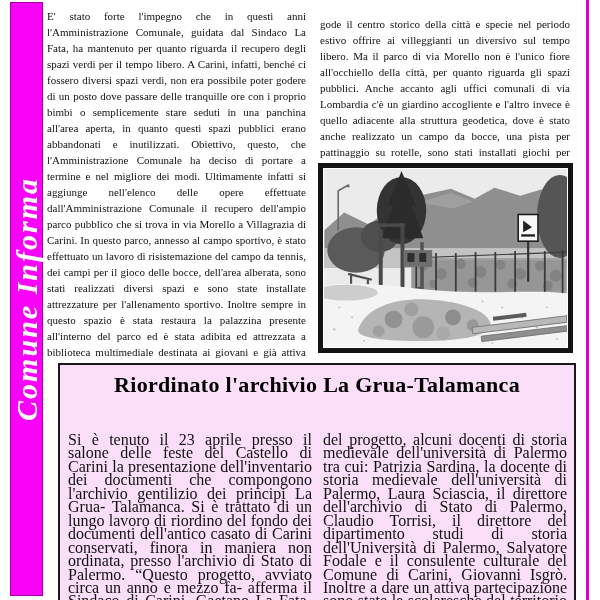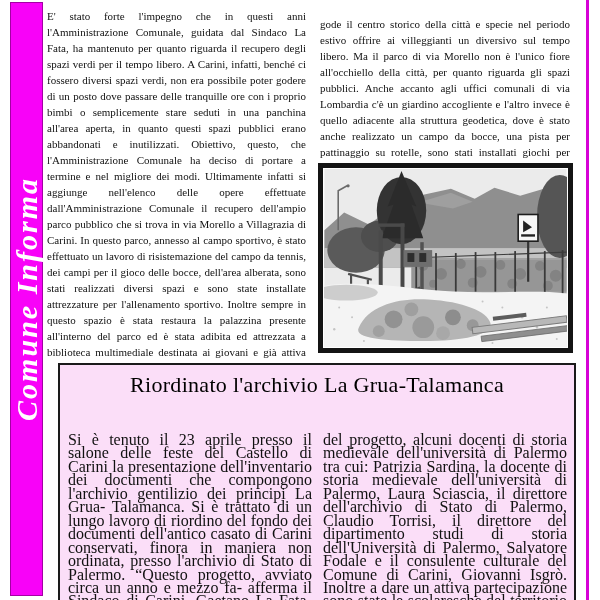--- a/index.html
+++ b/index.html
@@ -36,21 +36,21 @@
     box-sizing:border-box;border:5px solid #141414;background:#fff;padding:1px;
   }
   .photo svg{display:block;}
   
   .box{
     position:absolute;left:58px;top:363px;width:518px;height:245px;
     box-sizing:border-box;border:2px solid #1a1a1a;background:#fbdef8;
   }
   .box h1{
     margin:7px 6px 9px 6px;text-align:center;font-size:22px;line-height:26px;
-    font-weight:400;color:#000;letter-spacing:0.3px;
+    font-weight:700;color:#000;letter-spacing:0.3px;
   }
   .boxcols{
     display:grid;grid-template-columns:1fr 1fr;gap:11px;padding:0 7px 0 8px;
     font-size:16px;line-height:13.45px;text-align:justify;color:#111;margin-top:35px;
   }
 </style>
 </head>
 <body>
 
 <div class="page">

